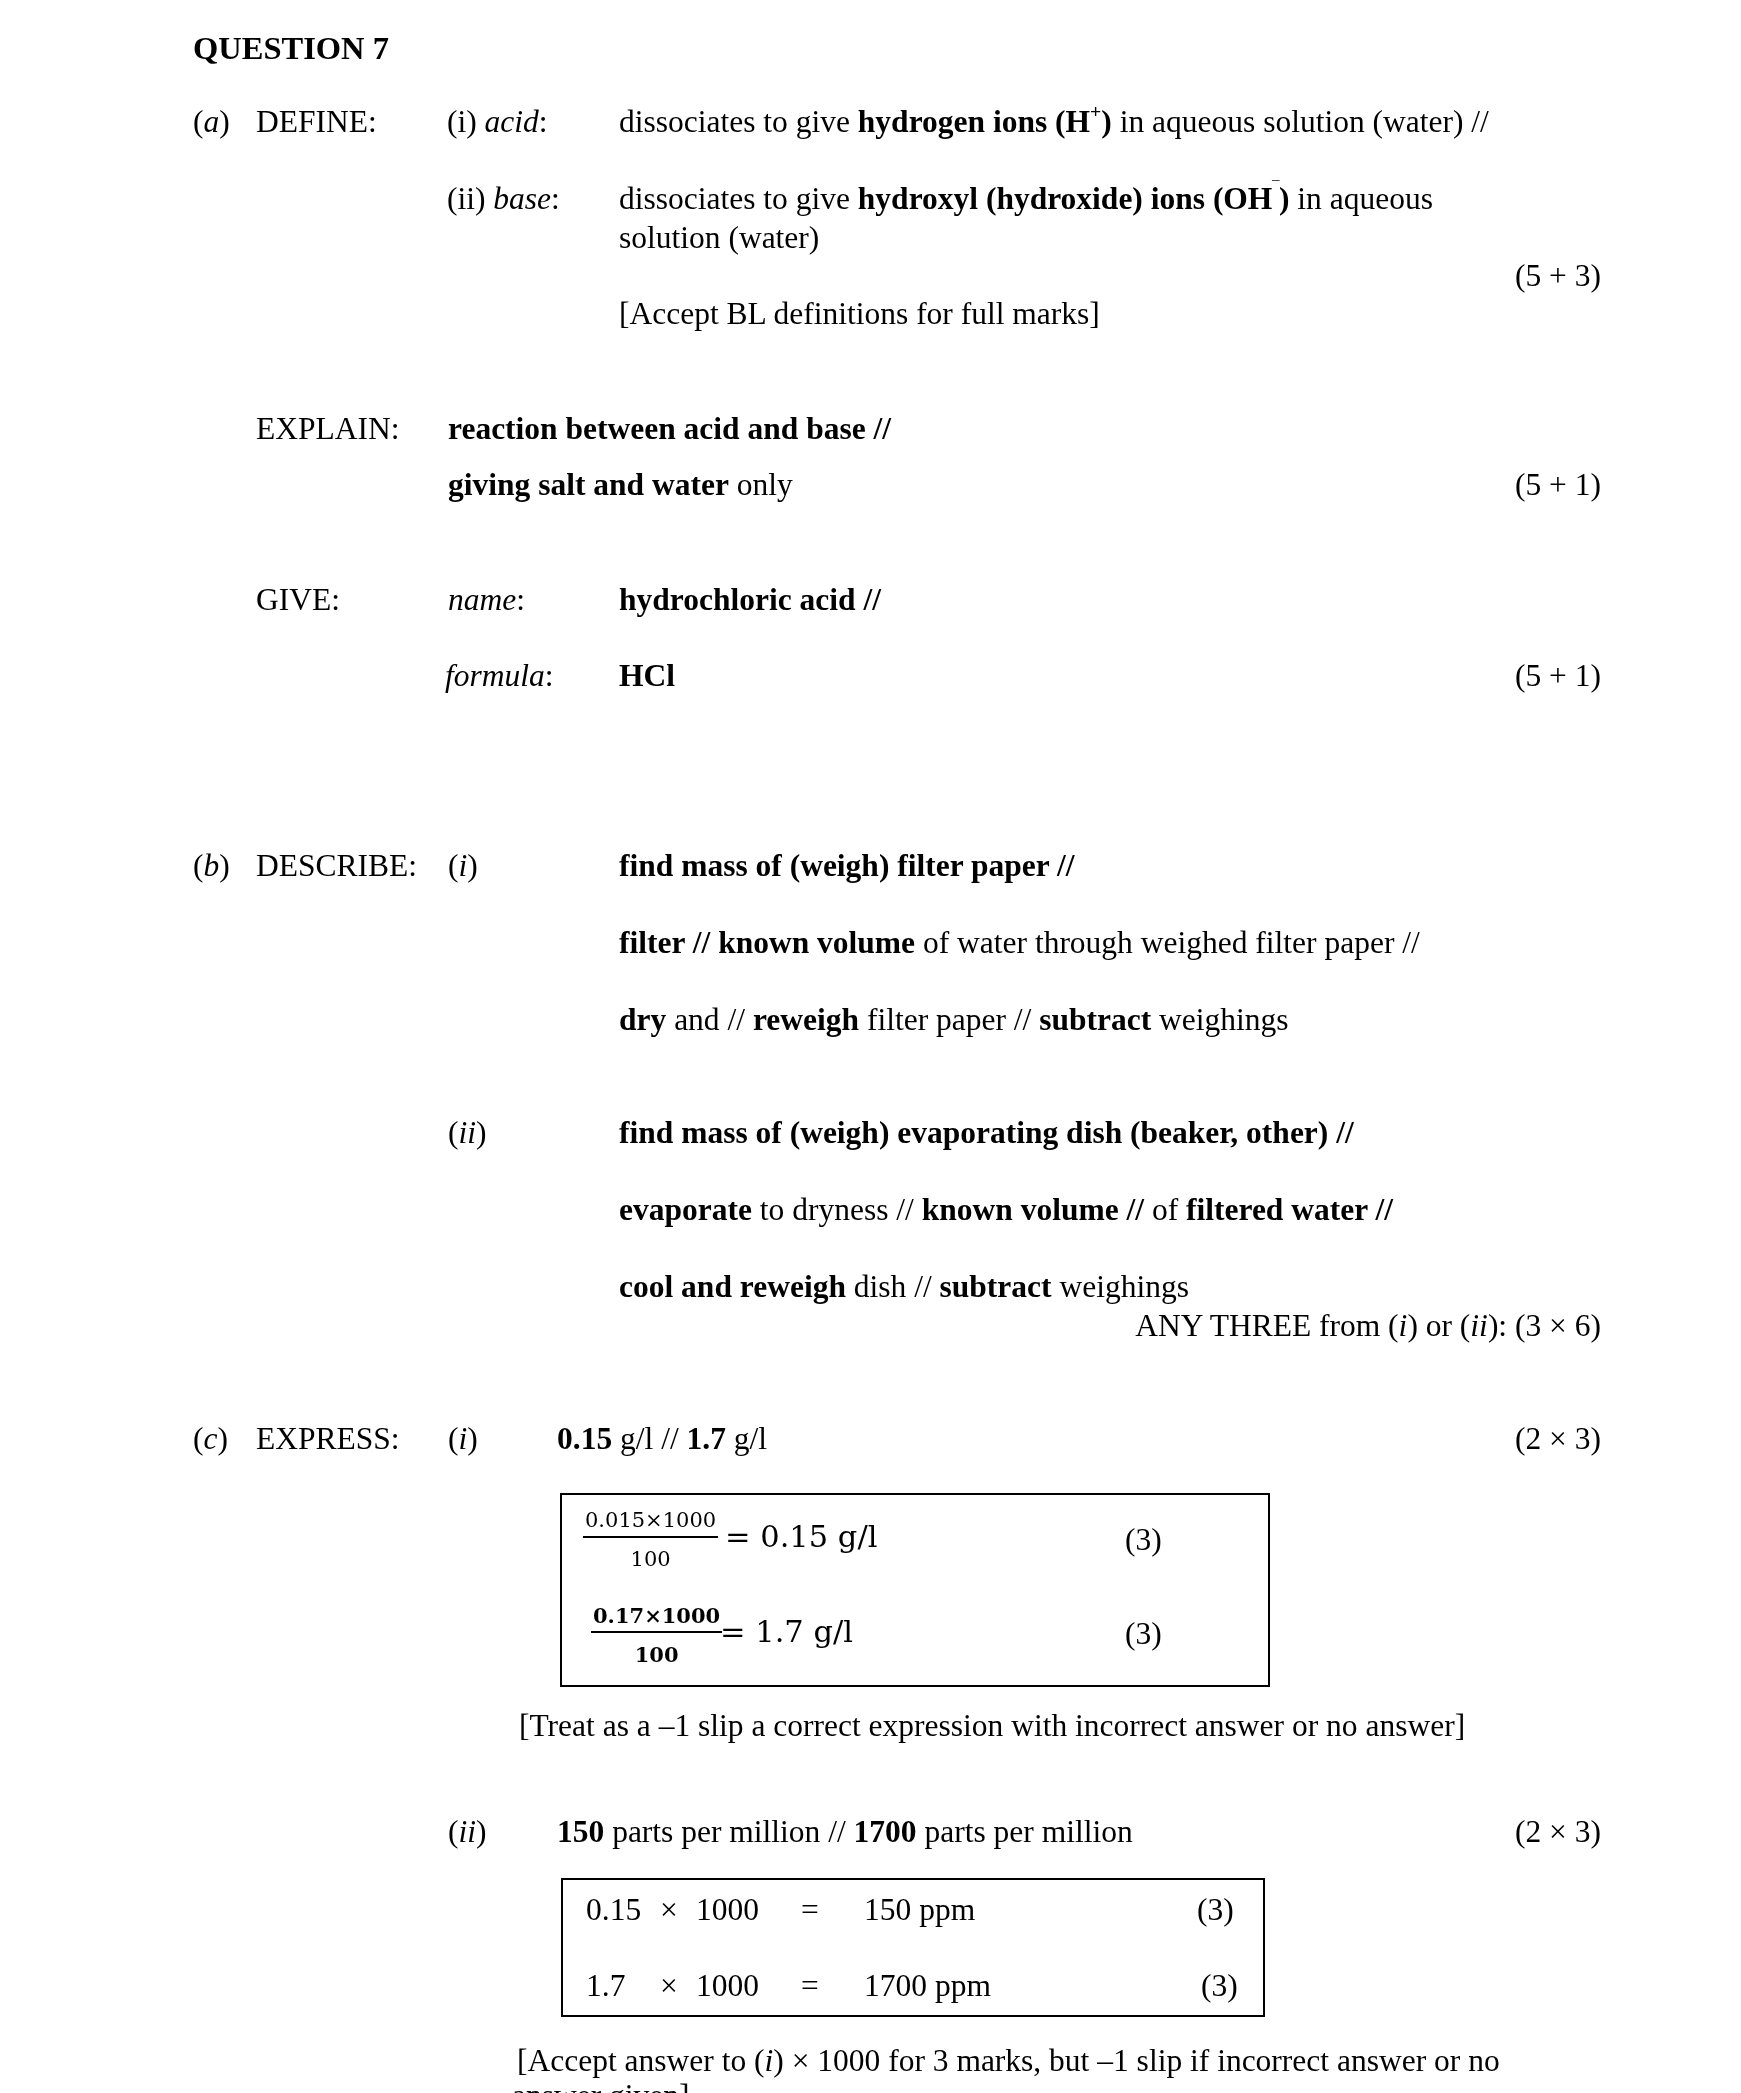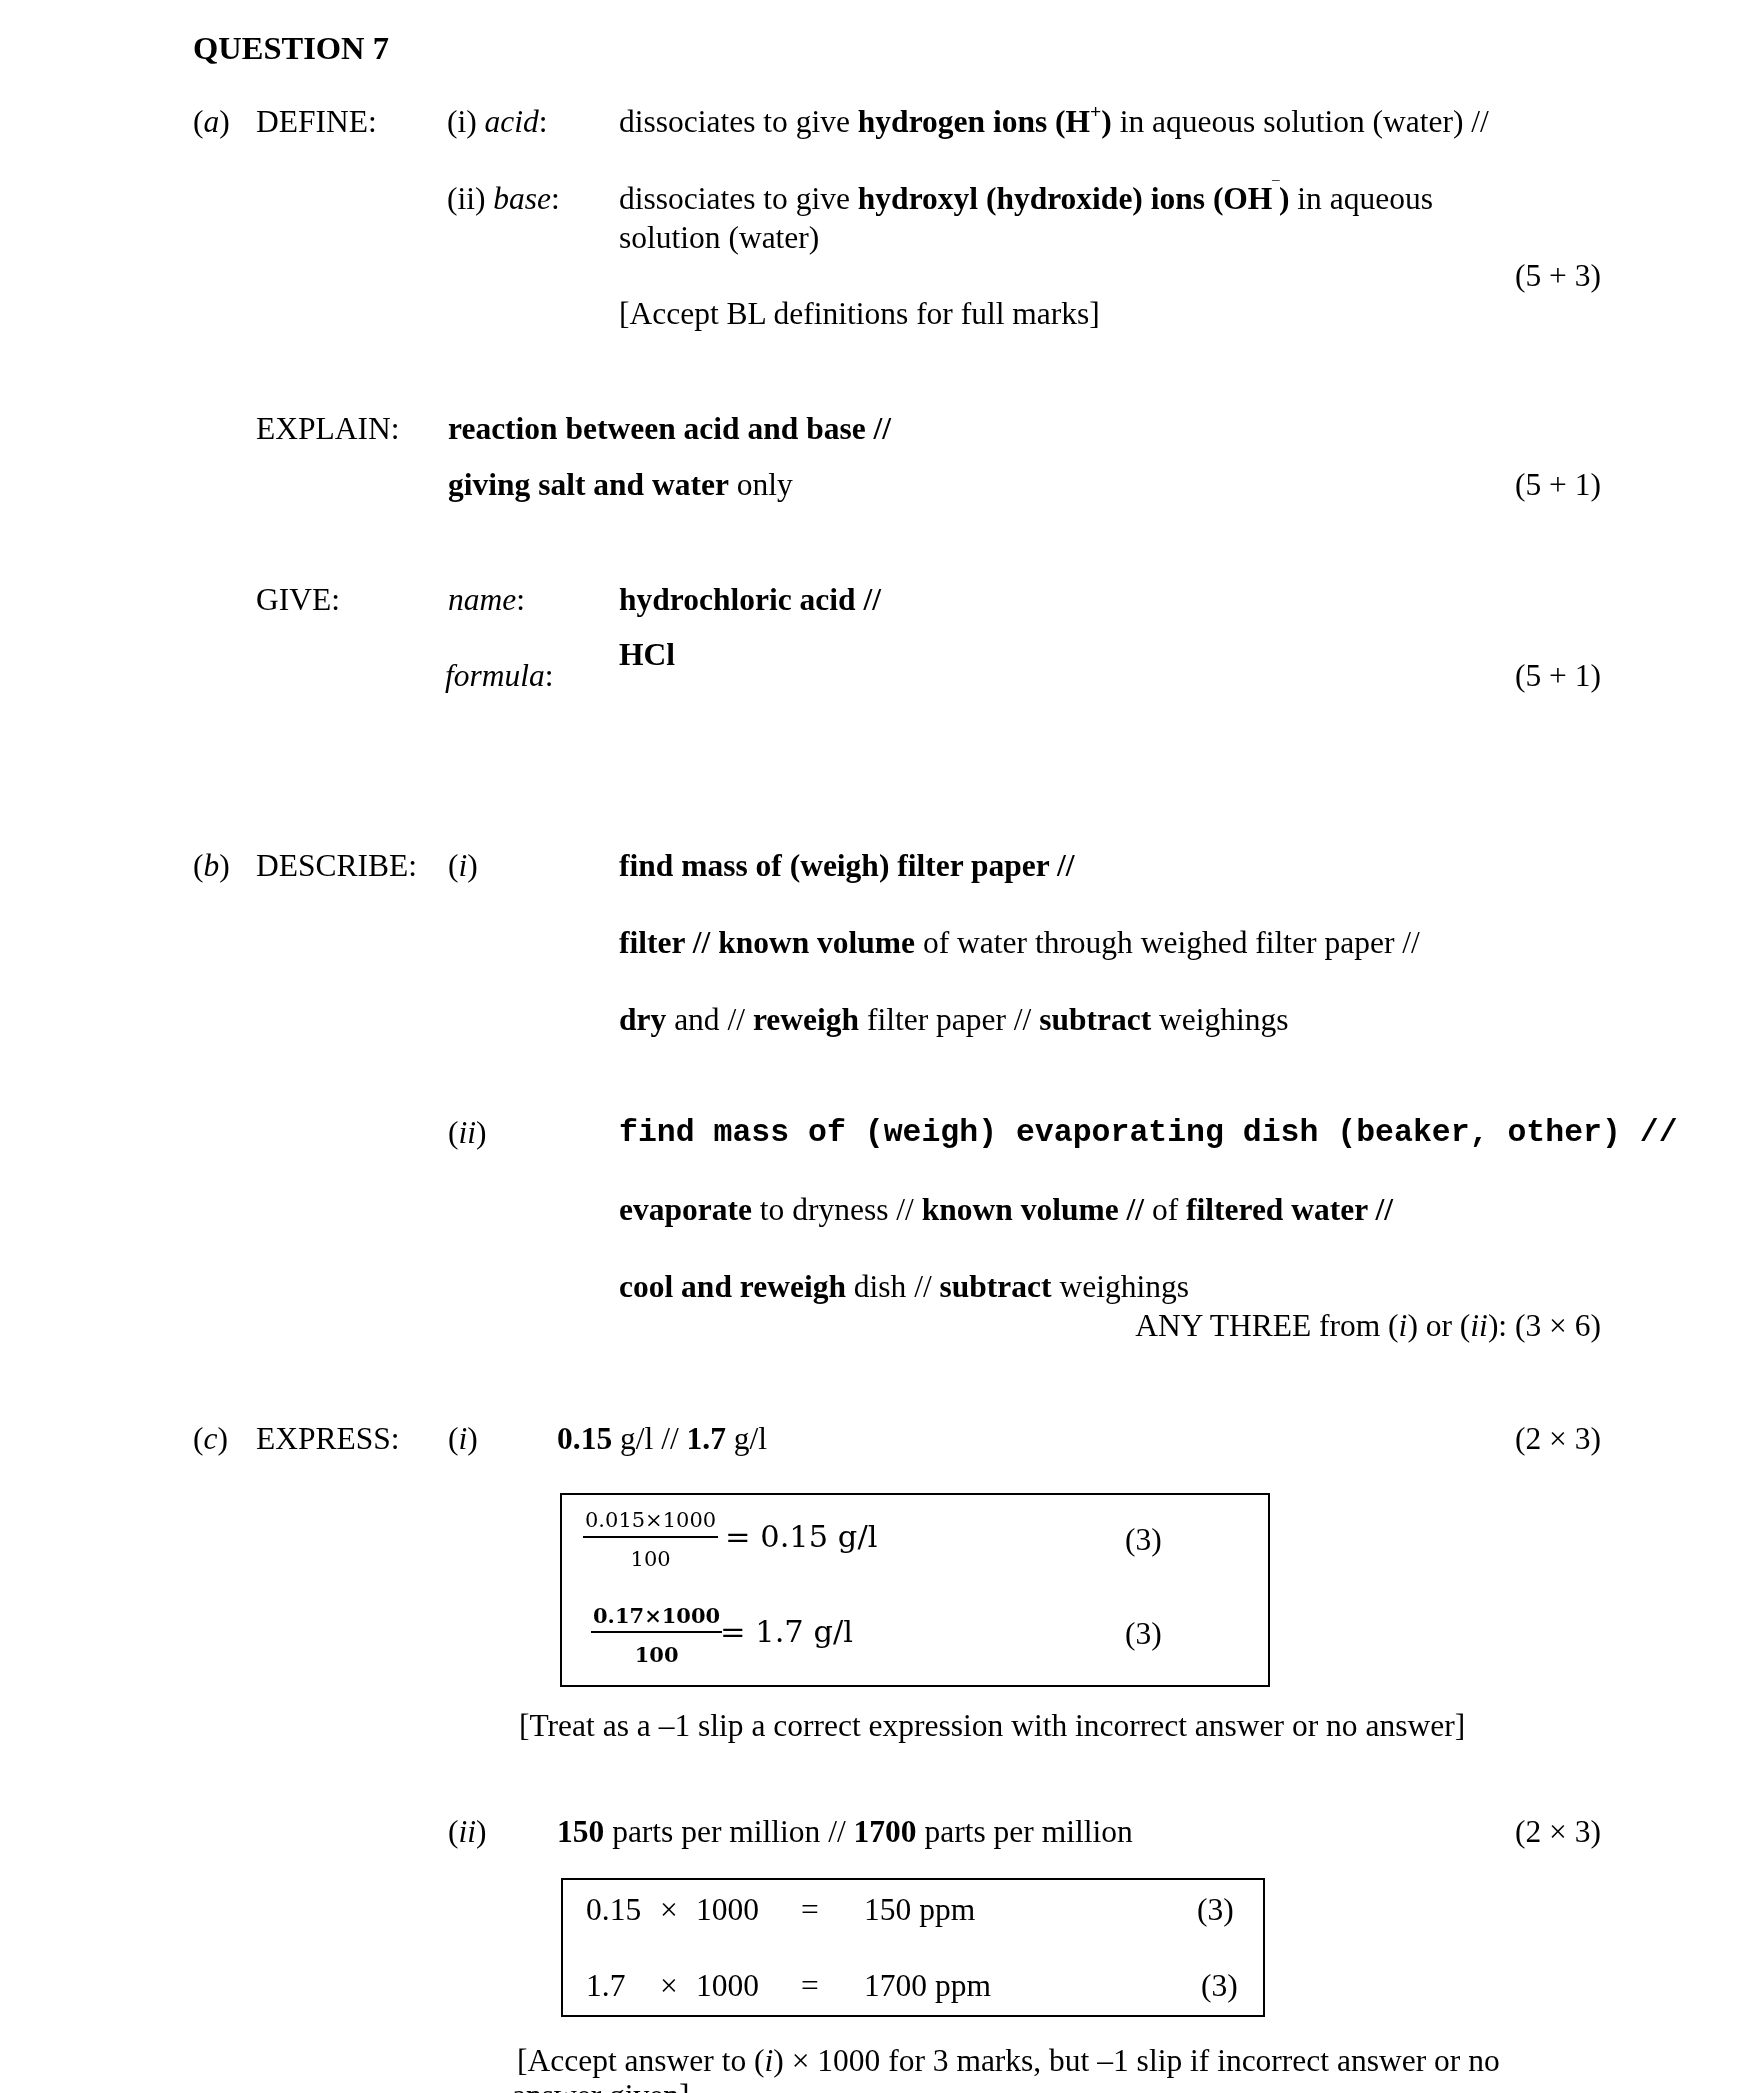--- a/index.html
+++ b/index.html
@@ -50,39 +50,39 @@
 <div class="abs b" style="left:448px; top:413px;">reaction between acid and base //</div>
 <div class="abs" style="left:448px; top:469px;">
   <span class="b">giving salt and water</span><span> only</span>
 </div>
 <div class="mark" style="top:469px;">(5 + 1)</div>
 
 <div class="abs" style="left:256px; top:584px;">GIVE:</div>
 <div class="abs" style="left:448px; top:584px;"><span class="i">name</span><span>:</span></div>
 <div class="abs b" style="left:619px; top:584px;">hydrochloric acid //</div>
 <div class="abs" style="left:445px; top:660px;"><span class="i">formula</span><span>:</span></div>
-<div class="abs b" style="left:619px; top:639px;">HCl</div>
+<div class="abs b" style="left:619px; top:660px;">HCl</div>
 <div class="mark" style="top:660px;">(5 + 1)</div>
 
 <div class="abs" style="left:193px; top:850px;">(<span class="i">b</span>)</div>
 <div class="abs" style="left:256px; top:850px;">DESCRIBE:</div>
 <div class="abs" style="left:448px; top:850px;">(<span class="i">i</span>)</div>
 
 <div class="abs" style="left:619px; top:850px;">
   <span class="b">find mass of (weigh) filter paper //</span>
 </div>
 <div class="abs" style="left:619px; top:927px;">
   <span class="b">filter // known volume</span><span> of water through weighed filter paper //</span>
 </div>
 <div class="abs" style="left:619px; top:1004px;">
   <span class="b">dry</span><span> and // </span><span class="b">reweigh</span><span> filter paper // </span><span class="b">subtract</span><span> weighings</span>
 </div>
 
 <div class="abs" style="left:448px; top:1117px;">(<span class="i">ii</span>)</div>
-<div class="abs" style="left:619px; top:1117px;font-family:Liberation Mono, monospace;">
+<div class="abs" style="left:619px; top:1117px;">
   <span class="b">find mass of (weigh) evaporating dish (beaker, other) //</span>
 </div>
 <div class="abs" style="left:619px; top:1194px;">
   <span class="b">evaporate</span><span> to dryness // </span><span class="b">known volume //</span><span> of </span><span class="b">filtered water //</span>
 </div>
 <div class="abs" style="left:619px; top:1271px;">
   <span class="b">cool and reweigh</span><span> dish // </span><span class="b">subtract</span><span> weighings</span>
 </div>
 <div class="mark" style="top:1310px;">
   <span>ANY THREE from (</span><span class="i">i</span><span>) or (</span><span class="i">ii</span><span>): (3 × 6)</span>

